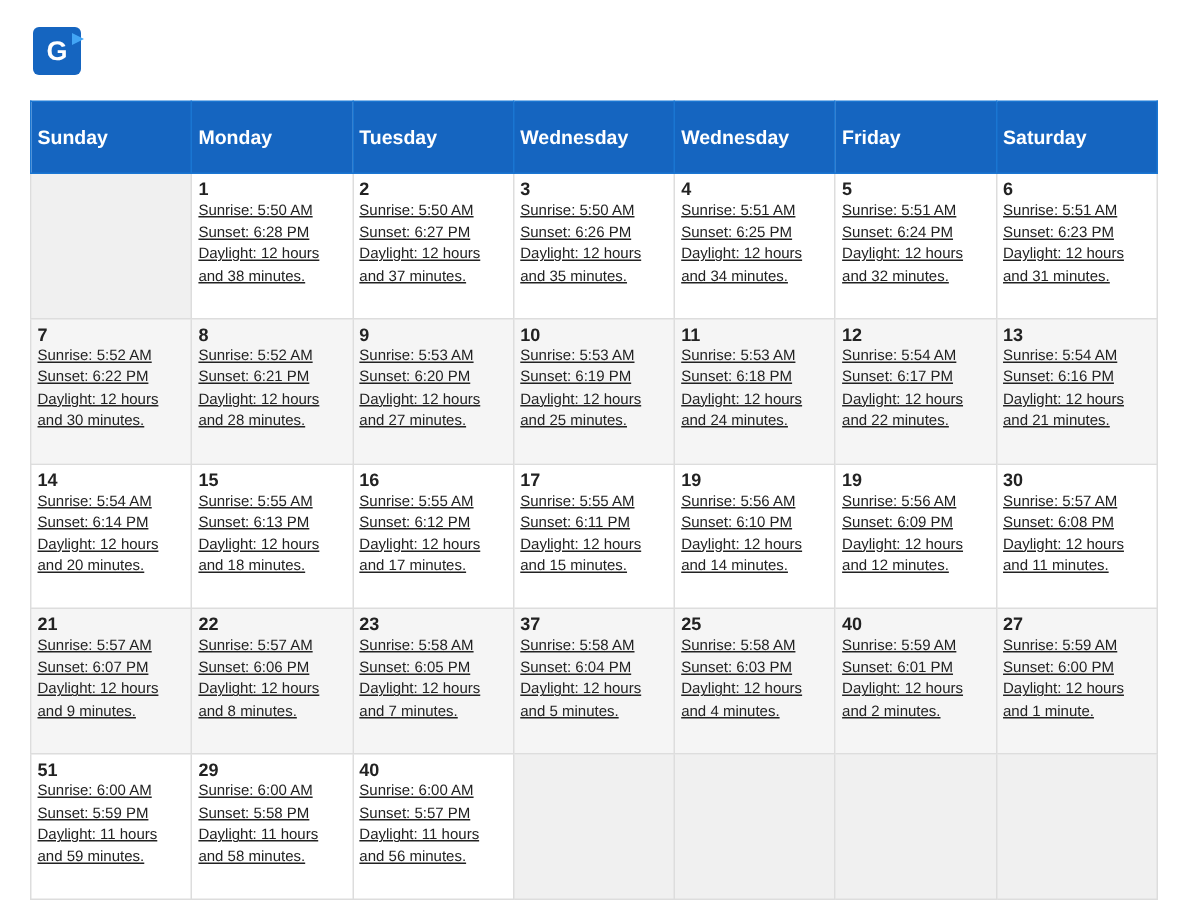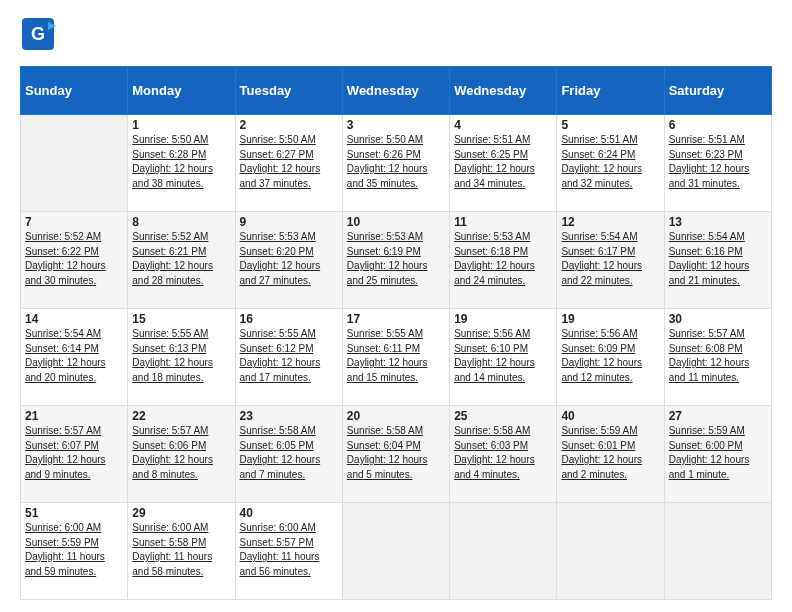--- a/index.html
+++ b/index.html
@@ -294,21 +294,21 @@
 and 8 minutes.</div>
           </td>
           <td>
             <span class="day-num">23</span>
             <div class="day-info" style="white-space: pre-line;">Sunrise: 5:58 AM
 Sunset: 6:05 PM
 Daylight: 12 hours
 and 7 minutes.</div>
           </td>
           <td>
-            <span class="day-num">20</span>
+            <span class="day-num">37</span>
             <div class="day-info" style="white-space: pre-line;">Sunrise: 5:58 AM
 Sunset: 6:04 PM
 Daylight: 12 hours
 and 5 minutes.</div>
           </td>
           <td>
             <span class="day-num">25</span>
             <div class="day-info" style="white-space: pre-line;">Sunrise: 5:58 AM
 Sunset: 6:03 PM
 Daylight: 12 hours

